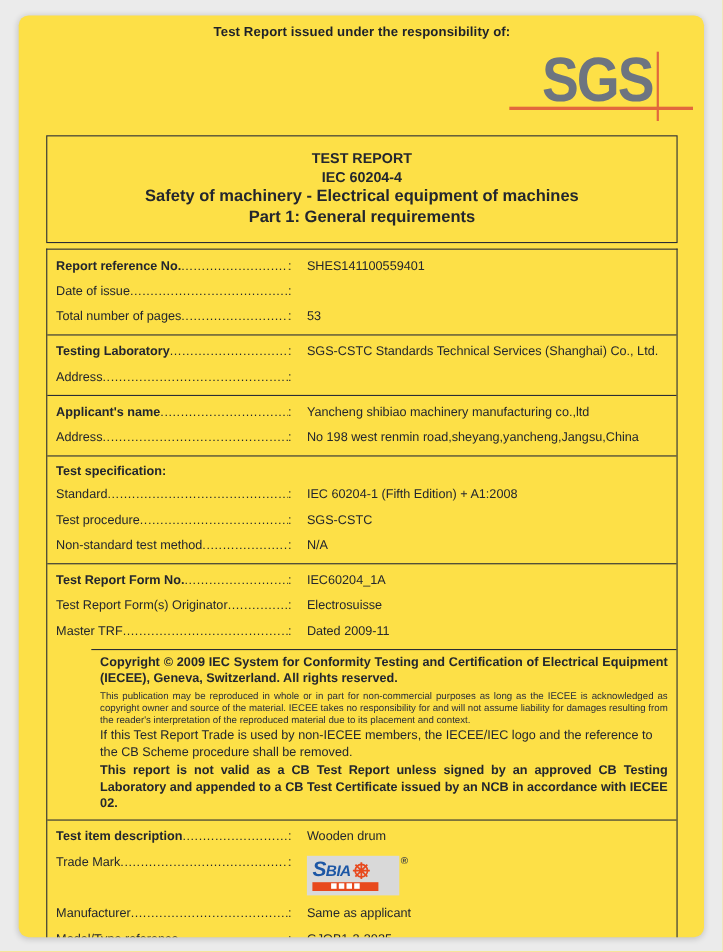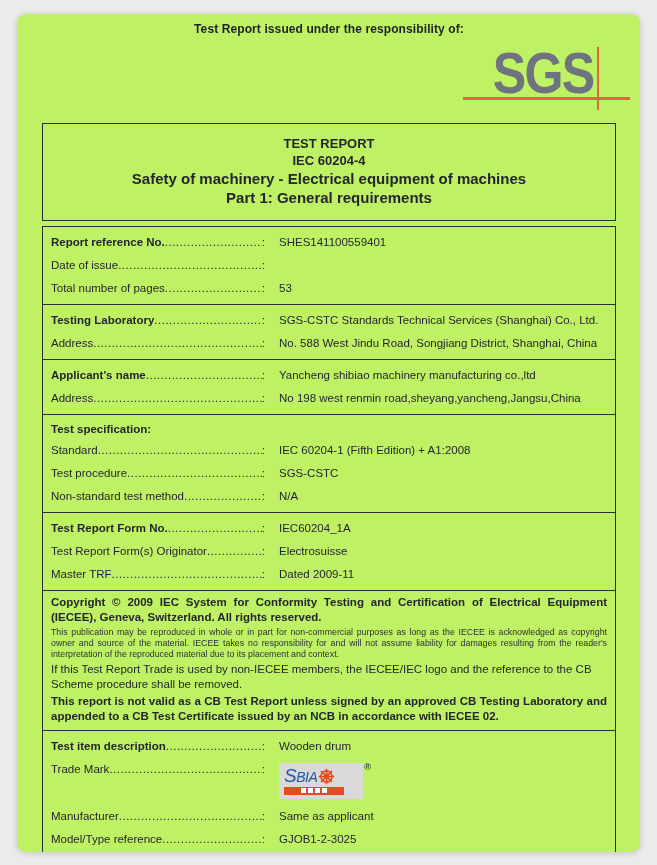--- a/index.html
+++ b/index.html
@@ -7,21 +7,21 @@
     width:657px;height:865px;
     background:#ebebeb;
     font-family:"Liberation Sans","DejaVu Sans",sans-serif;
     color:#23262e;
     position:relative;
     overflow:hidden;
   }
   .page{
     position:absolute;left:17px;top:14px;
     width:623px;height:838px;
-    background:#bef264;
+    background:#fde047;
     border-radius:9px;
     box-shadow:0 1px 6px rgba(0,0,0,0.18);
     overflow:hidden;
   }
   .doc-inner{padding:8px 24px 0 25px;}
   .issuer-line{
     text-align:center;
     font-size:12px;font-weight:bold;
     color:#1e2129;
     letter-spacing:0.1px;
@@ -56,36 +56,36 @@
   .field{display:flex;padding:3.5px 8px;font-size:11.5px;line-height:16px;align-items:baseline;}
   .flabel{width:214px;flex:none;display:flex;align-items:baseline;}
   .ltext{white-space:nowrap;}
   .dots{flex:1;overflow:hidden;white-space:nowrap;letter-spacing:0.5px;}
   .dots::before{content:"......................................................................................";}
   .colon{flex:none;}
   .fvalue{padding-left:14px;flex:1;}
   .b{font-weight:bold;}
   .sec-head{font-size:11.5px;font-weight:bold;padding:4px 8px 1px 8px;line-height:15px;}
   
-  .cpy{padding:2px 0 4px 0;}
+  .cpy{padding:2px 0 4px 0;margin-left:40px;}
   .cpy p{margin:2px 0;padding:0 8px;}
   .cpy .head{font-weight:bold;font-size:11.5px;line-height:15px;text-align:justify;}
   .cpy .fine{font-size:8.8px;line-height:11px;text-align:justify;color:#2c2f38;}
   .cpy .norm{font-size:11.5px;line-height:15px;}
   .cpy .tail{font-weight:bold;font-size:11.5px;line-height:15px;text-align:justify;}
   
   .field.tm{align-items:flex-start;padding-bottom:6px;}
   .tm-wrap{position:relative;display:inline-block;margin-top:2px;}
   .sbia-box{
     background:#d9d9d9;
     width:74px;padding:5px 5px 4px 5px;
   }
   .sbia-row{display:flex;align-items:center;}
   .sbia-text{
-    color:#1d57a5;font-weight:normal;font-style:italic;
+    color:#1d57a5;font-weight:bold;font-style:italic;
     font-size:14px;line-height:16px;letter-spacing:-0.5px;
   }
   .sbia-text .big-s{font-size:19px;}
   .sbia-wheel{margin-left:1px;}
   .sbia-strip{
     margin-top:2px;height:8px;background:#e8491d;
     display:flex;align-items:center;justify-content:center;gap:2px;
     padding:0 2px;width:56px;
   }
   .zh-block{width:5px;height:5px;background:#ffffff;flex:none;}
@@ -150,21 +150,20 @@
               <span class="colon">:</span>
             </div>
           <div class="fvalue">SGS-CSTC Standards Technical Services (Shanghai) Co., Ltd.</div>
         </div>
         <div class="field">
           <div class="flabel">
               <span class="ltext">Address</span>
               <span class="dots"></span>
               <span class="colon">:</span>
             </div>
-          <div class="fvalue">No. 588 West Jindu Road, Songjiang District, Shanghai, China</div>
         </div>
       </div>
 
       <div class="sec">
         <div class="field">
           <div class="flabel">
               <span class="ltext b">Applicant's name</span>
               <span class="dots"></span>
               <span class="colon">:</span>
             </div>

